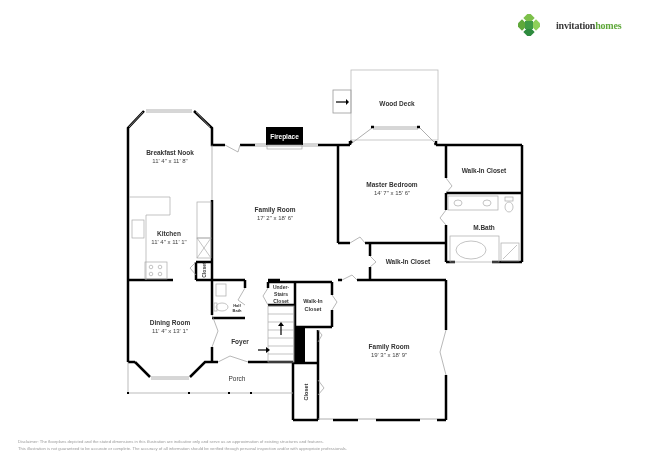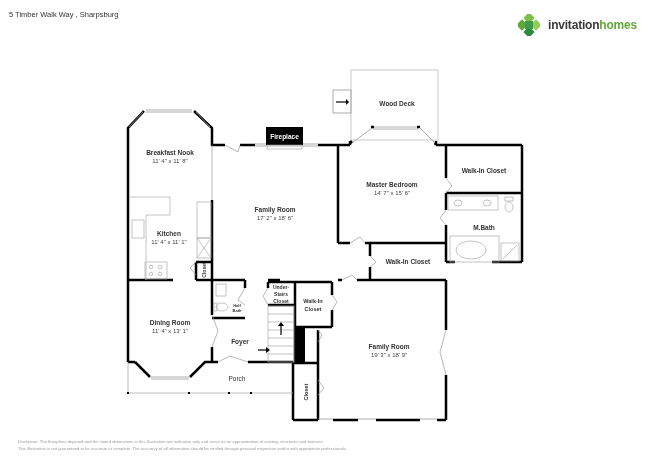--- a/index.html
+++ b/index.html
@@ -1,32 +1,31 @@
 <!DOCTYPE html>
 <html><head>
 <meta charset="utf-8">
 <style>
   html, body { margin: 0; padding: 0; background: #ffffff; }
   body { width: 650px; height: 460px; position: relative; overflow: hidden; font-family: "Liberation Sans", sans-serif; }
   .header { position: absolute; left: 9px; top: 9px; font-size: 7.5px; color: #333; line-height: 12px; }
   .logo { position: absolute; left: 518px; top: 14px; display: flex; align-items: center; }
-  .logo-text { font-size: 12px; font-weight: bold; margin-left: 8px; letter-spacing: -0.2px; }
+  .logo-text { font-size: 10px; font-weight: bold; margin-left: 16px; letter-spacing: -0.2px; font-family: Liberation Serif, serif; }
   .logo-text .a { color: #3a3a3a; }
   .logo-text .b { color: #5fa83a; }
   .disclaimer { position: absolute; left: 18px; top: 438px; font-size: 4.2px; color: #9a9a9a; line-height: 7px; }
   svg.plan { position: absolute; left: 0; top: 0; }
   .lbl { font-family: "Liberation Sans", sans-serif; font-size: 6.5px; font-weight: bold; fill: #333; text-anchor: middle; }
   .dim { font-family: "Liberation Sans", sans-serif; font-size: 6px; fill: #444; text-anchor: middle; }
   .lbl-sm { font-family: "Liberation Sans", sans-serif; font-size: 5px; font-weight: bold; fill: #333; text-anchor: middle; }
 </style>
 </head>
 <body>
 
 <div class="header">
-  <div>5 Timber Walk Way , Sharpsburg</div>
 </div>
 
 <div class="logo">
   <svg width="22" height="22" viewBox="0 0 22 22">
     <rect x="7" y="0" width="8" height="8" fill="#7cc04a" transform="rotate(45 11 4)"></rect>
     <rect x="0" y="7" width="8" height="8" fill="#5fa83a" transform="rotate(45 4 11)"></rect>
     <rect x="14" y="7" width="8" height="8" fill="#8fd05a" transform="rotate(45 18 11)"></rect>
     <rect x="7" y="14" width="8" height="8" fill="#2e8b3e" transform="rotate(45 11 18)"></rect>
     <rect x="7" y="7" width="8" height="8" fill="#3f9a45"></rect>
   </svg>

